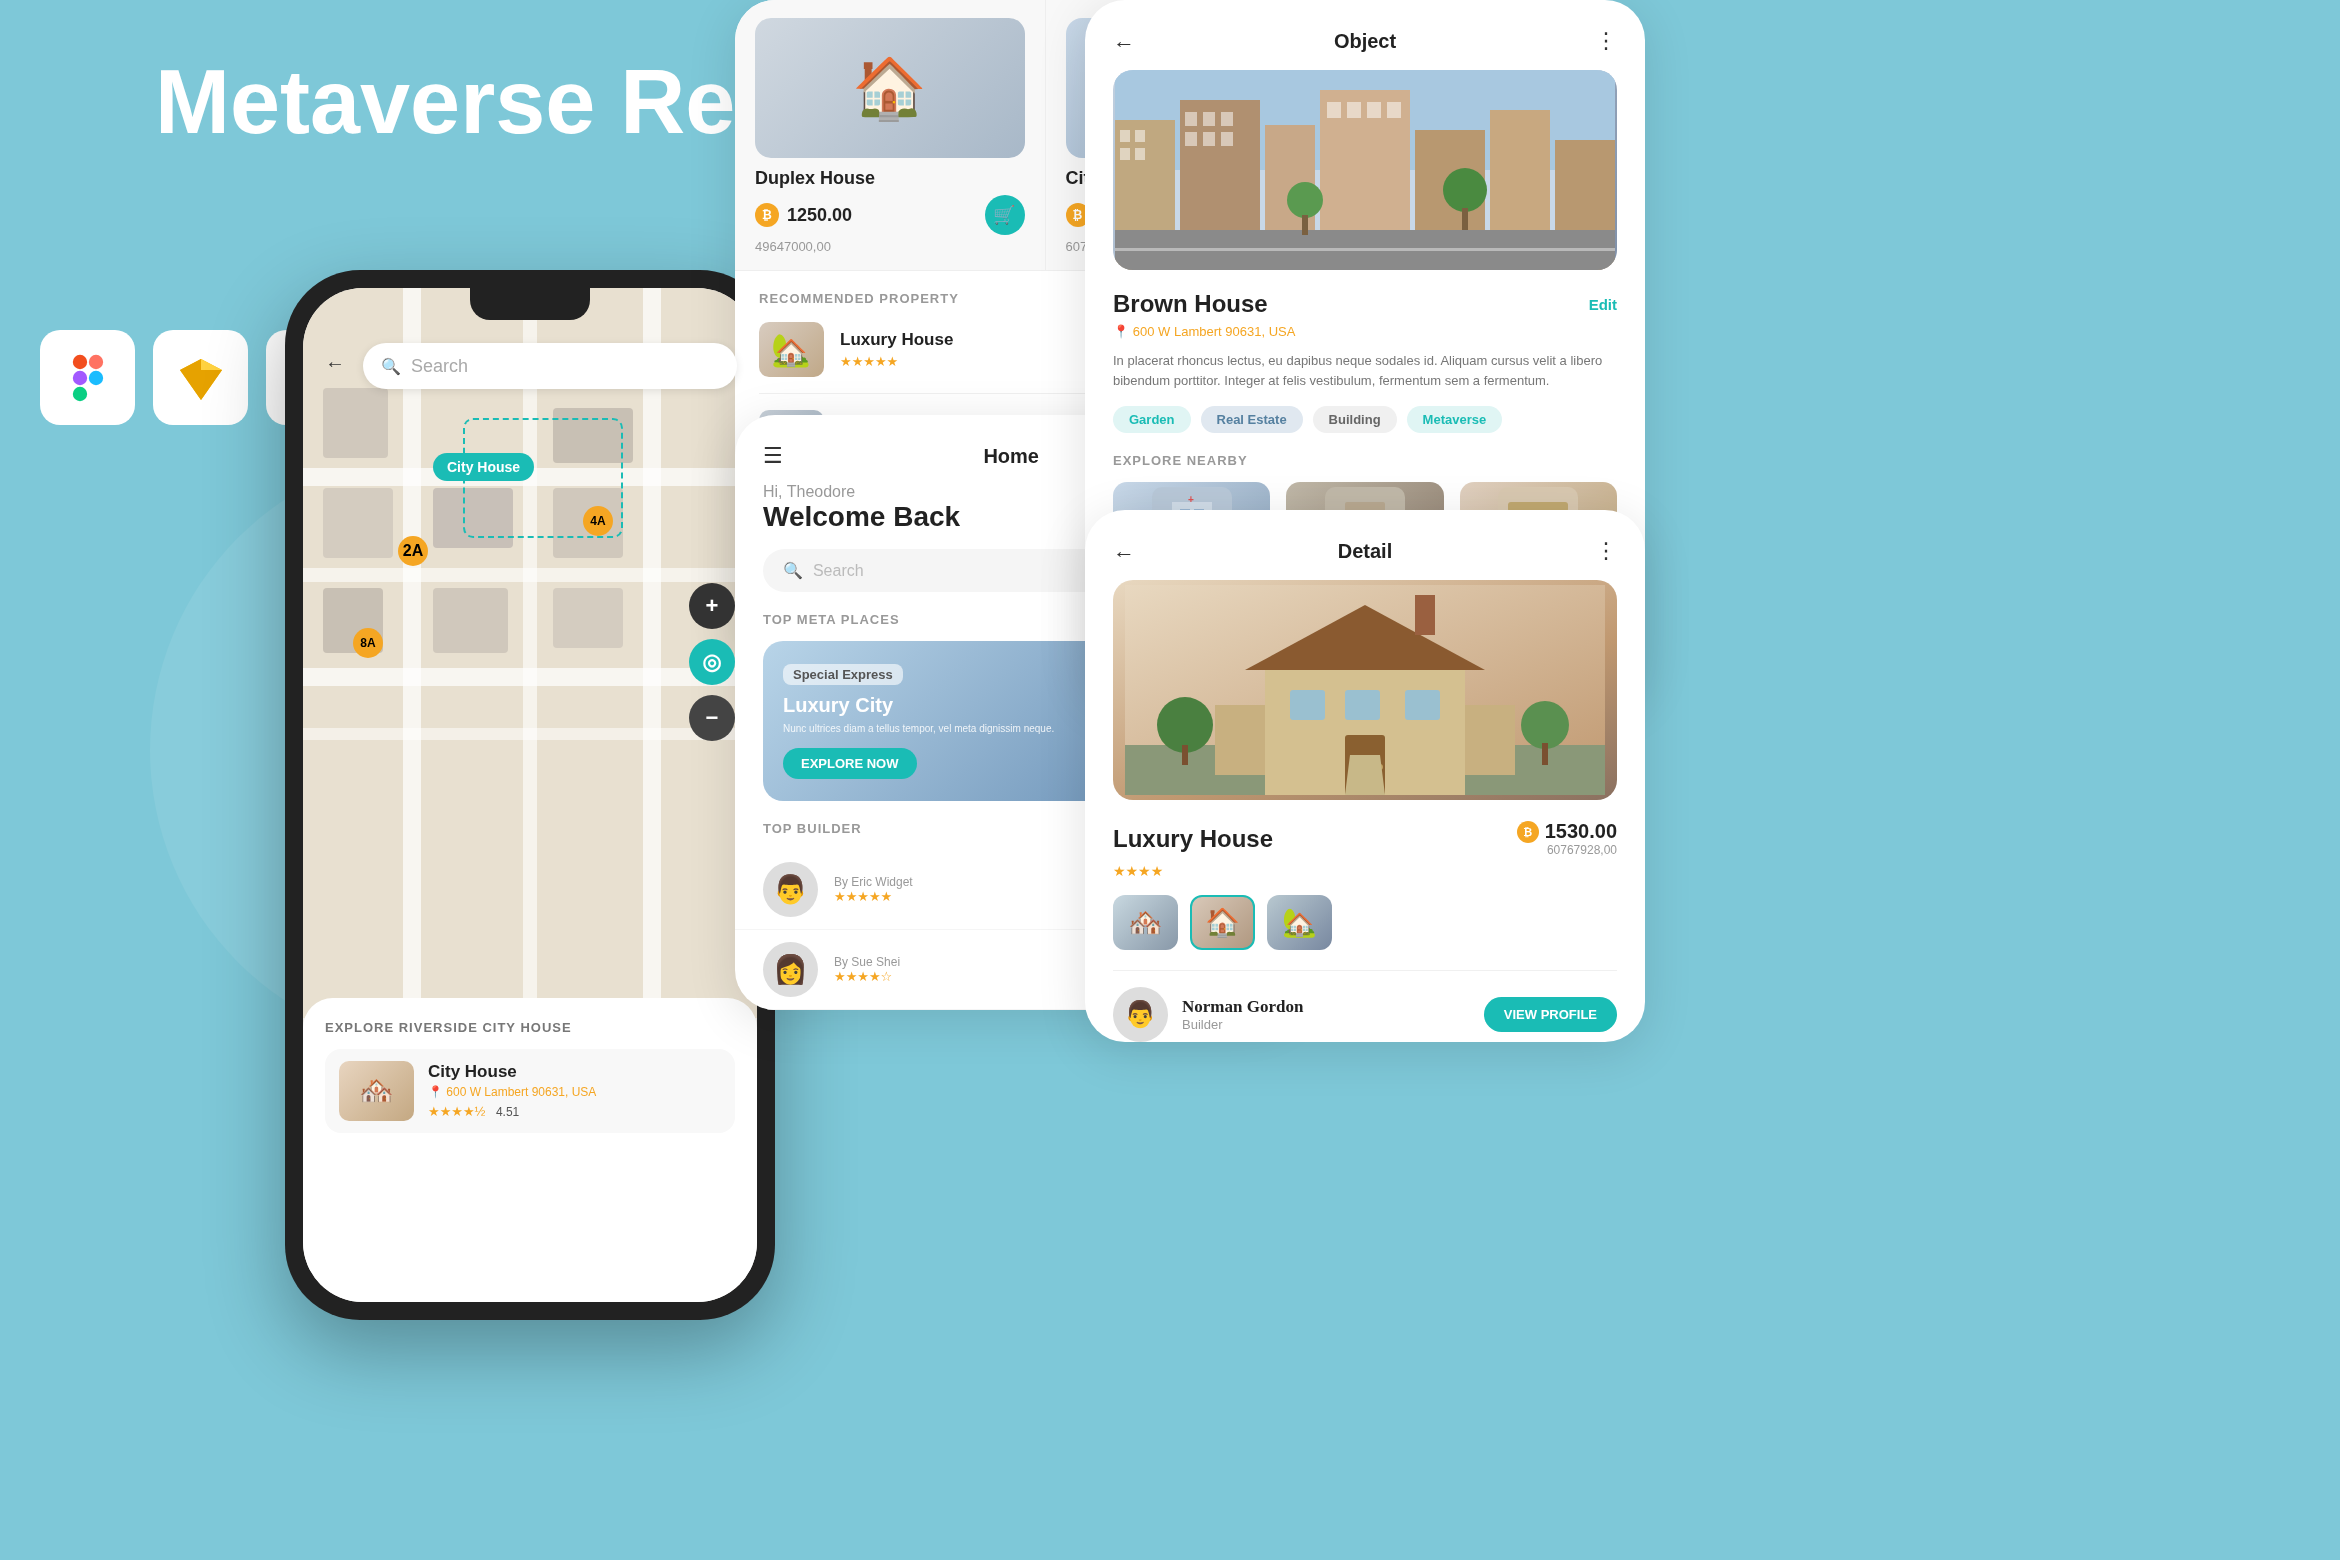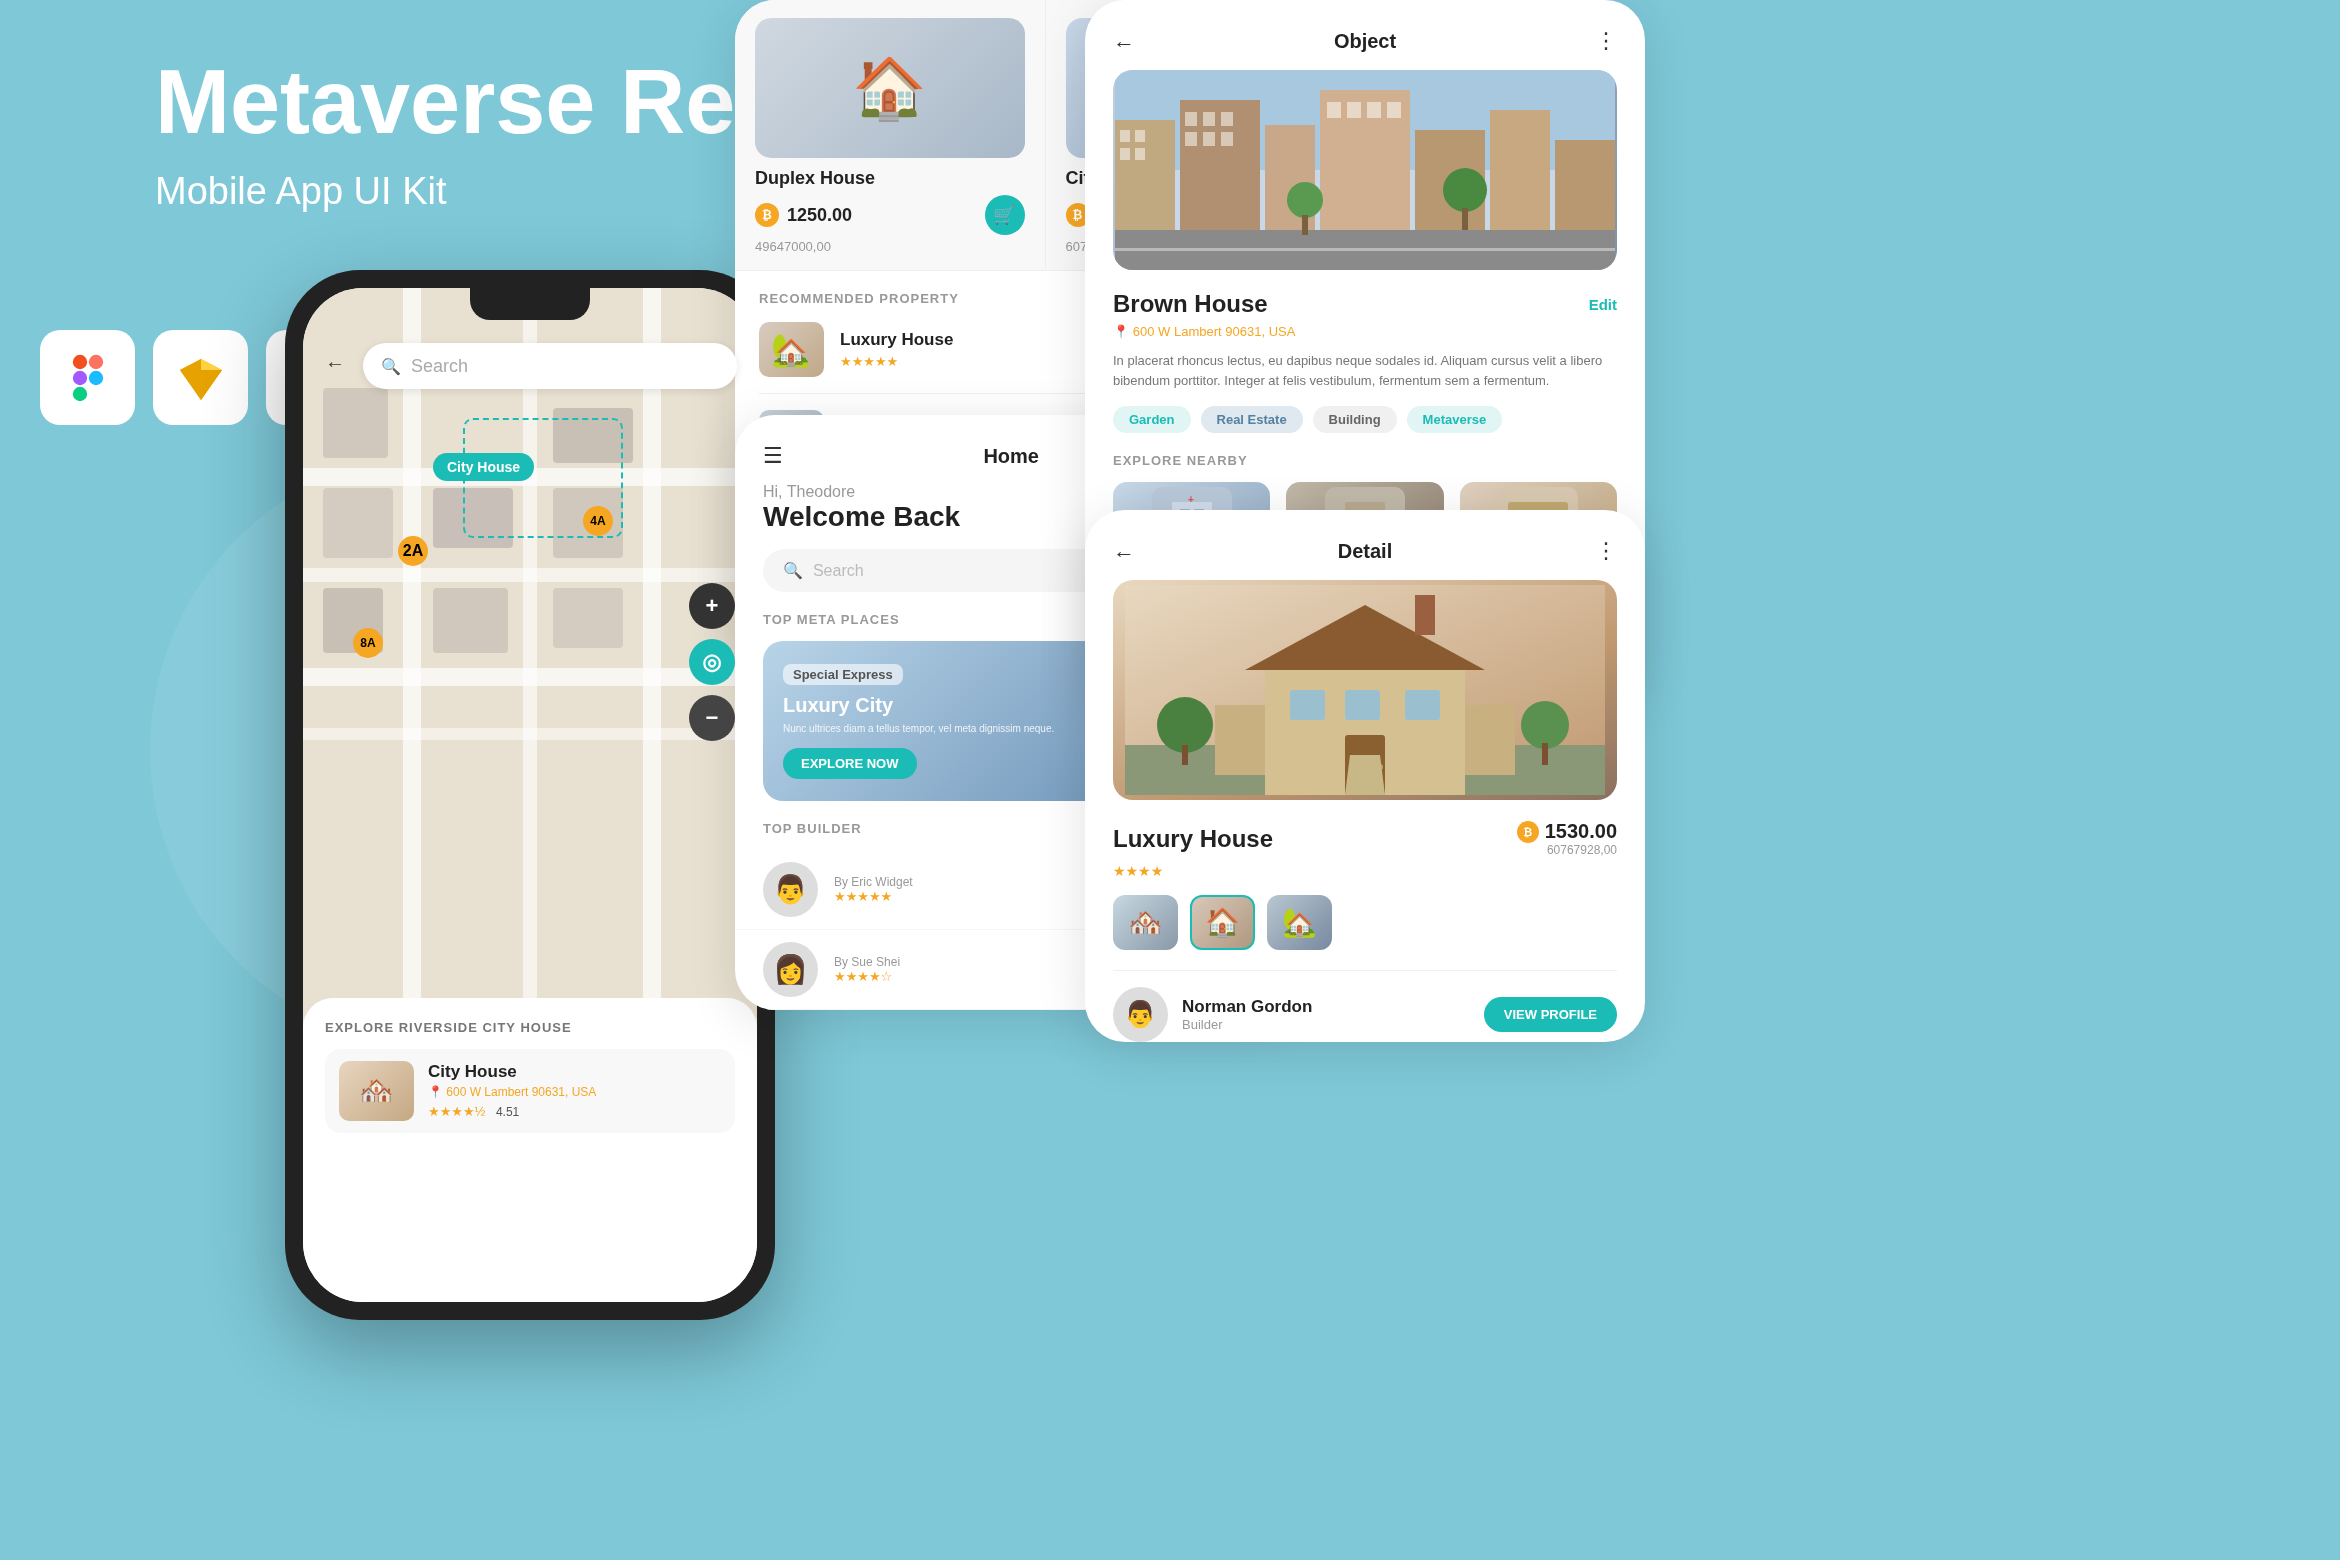--- a/index.html
+++ b/index.html
@@ -501,37 +501,36 @@
     .pd-thumb-3 { background: linear-gradient(135deg, #b8c8d0, #7888a0); }
     .pd-builder {
       display: flex;
       align-items: center;
       gap: 14px;
       padding-top: 16px;
       border-top: 1px solid #f0f0f0;
     }
     .pd-avatar { width: 55px; height: 55px; border-radius: 50%; background: #ddd; display: flex; align-items: center; justify-content: center; font-size: 26px; }
     .pd-builder-info { flex: 1; }
-    .pd-builder-name { font-size: 17px; font-weight: 700; color: #222; }
+    .pd-builder-name { font-size: 17px; font-weight: 700; color: #222; font-family: Liberation Serif, serif; }
     .pd-builder-role { font-size: 13px; color: #999; }
 
     
     ::-webkit-scrollbar { display: none; }
   </style>
 </head>
 <body>
 
 <div class="bg-circle" style="width:600px;height:600px;left:150px;top:450px;"></div>
 <div class="bg-circle" style="width:400px;height:400px;left:300px;top:600px;"></div>
 
 <div class="hero-text">
   <div class="hero-title">
     <div style="font-size:90px;font-weight:900;color:#fff;line-height:1.05;">Metaverse Real Estate</div>
   </div>
-  <div class="hero-subtitle">Mobile App UI Kit</div>
 </div>
 
 <div class="tool-icons">
   <div class="tool-icon-box tool-figma">
     <svg width="48" height="48" viewBox="0 0 38 57">
         <rect x="1" y="1" width="17" height="17" rx="8.5" fill="#F24E1E"></rect>
         <rect x="20" y="1" width="17" height="17" rx="8.5" fill="#FF7262"></rect>
         <rect x="1" y="20" width="17" height="17" rx="8.5" fill="#A259FF"></rect>
         <rect x="1" y="39" width="17" height="17" rx="8.5" fill="#0ACF83"></rect>
         <circle cx="28.5" cy="28.5" r="8.5" fill="#1ABCFE"></circle>

